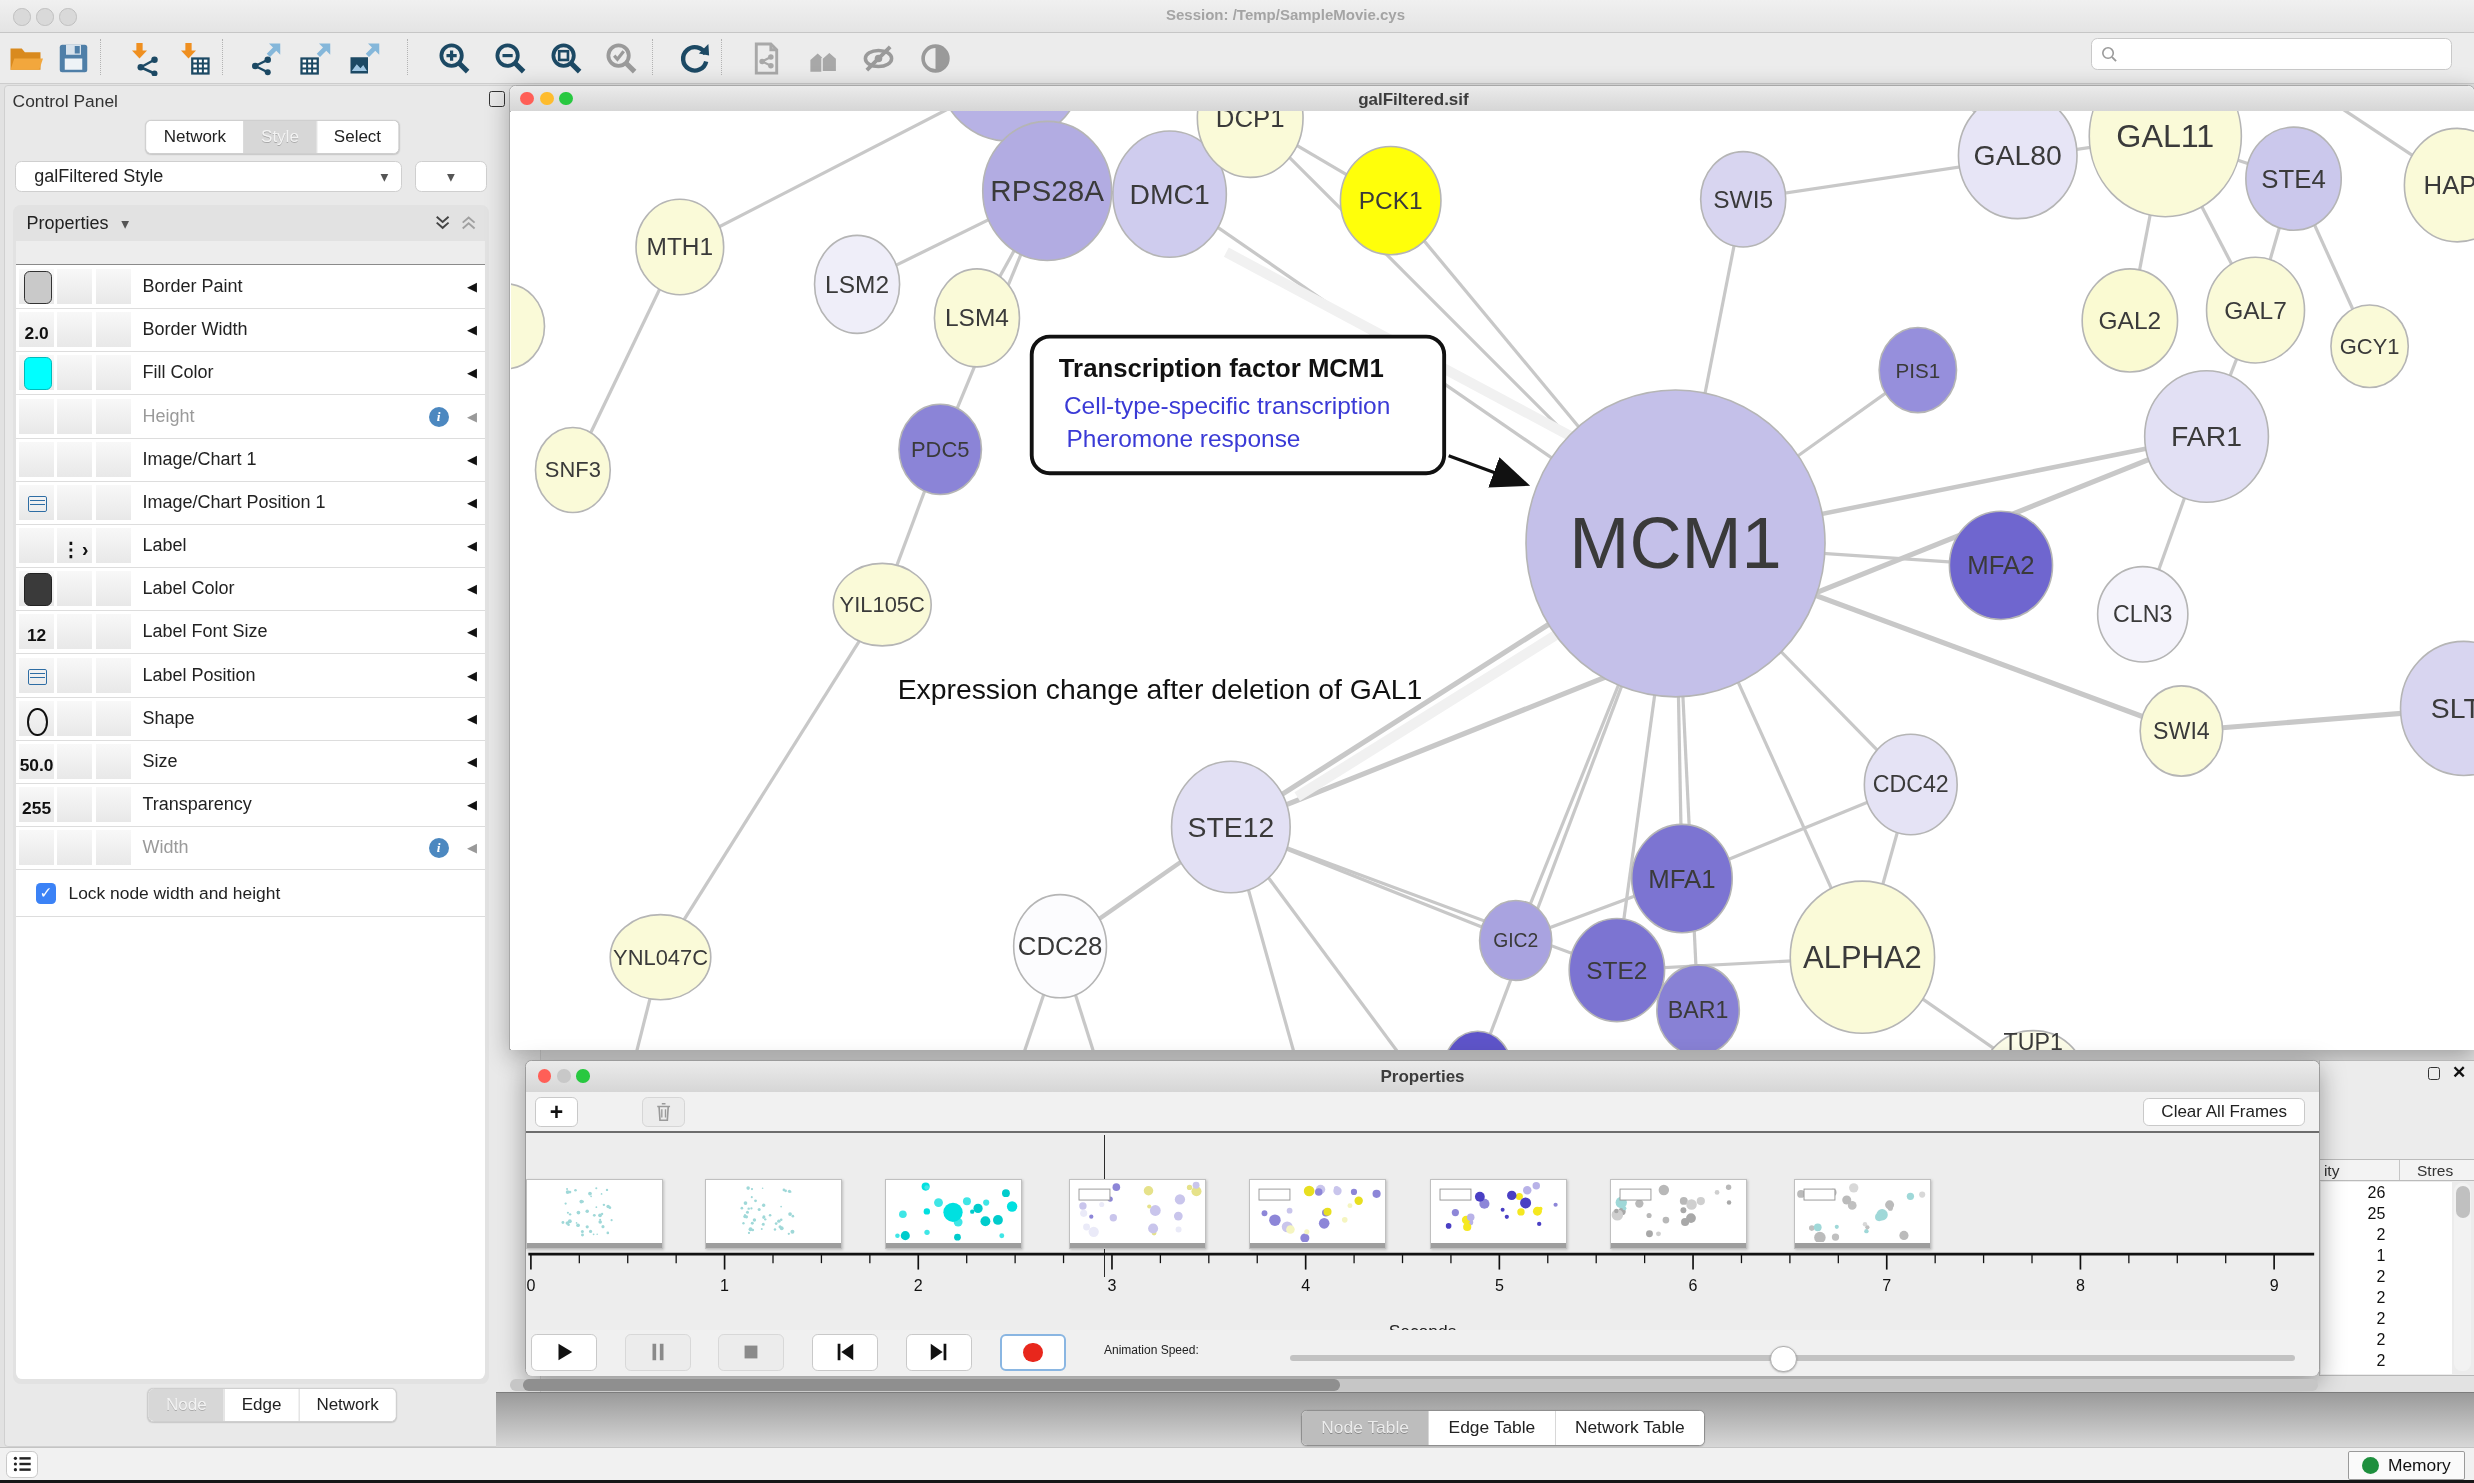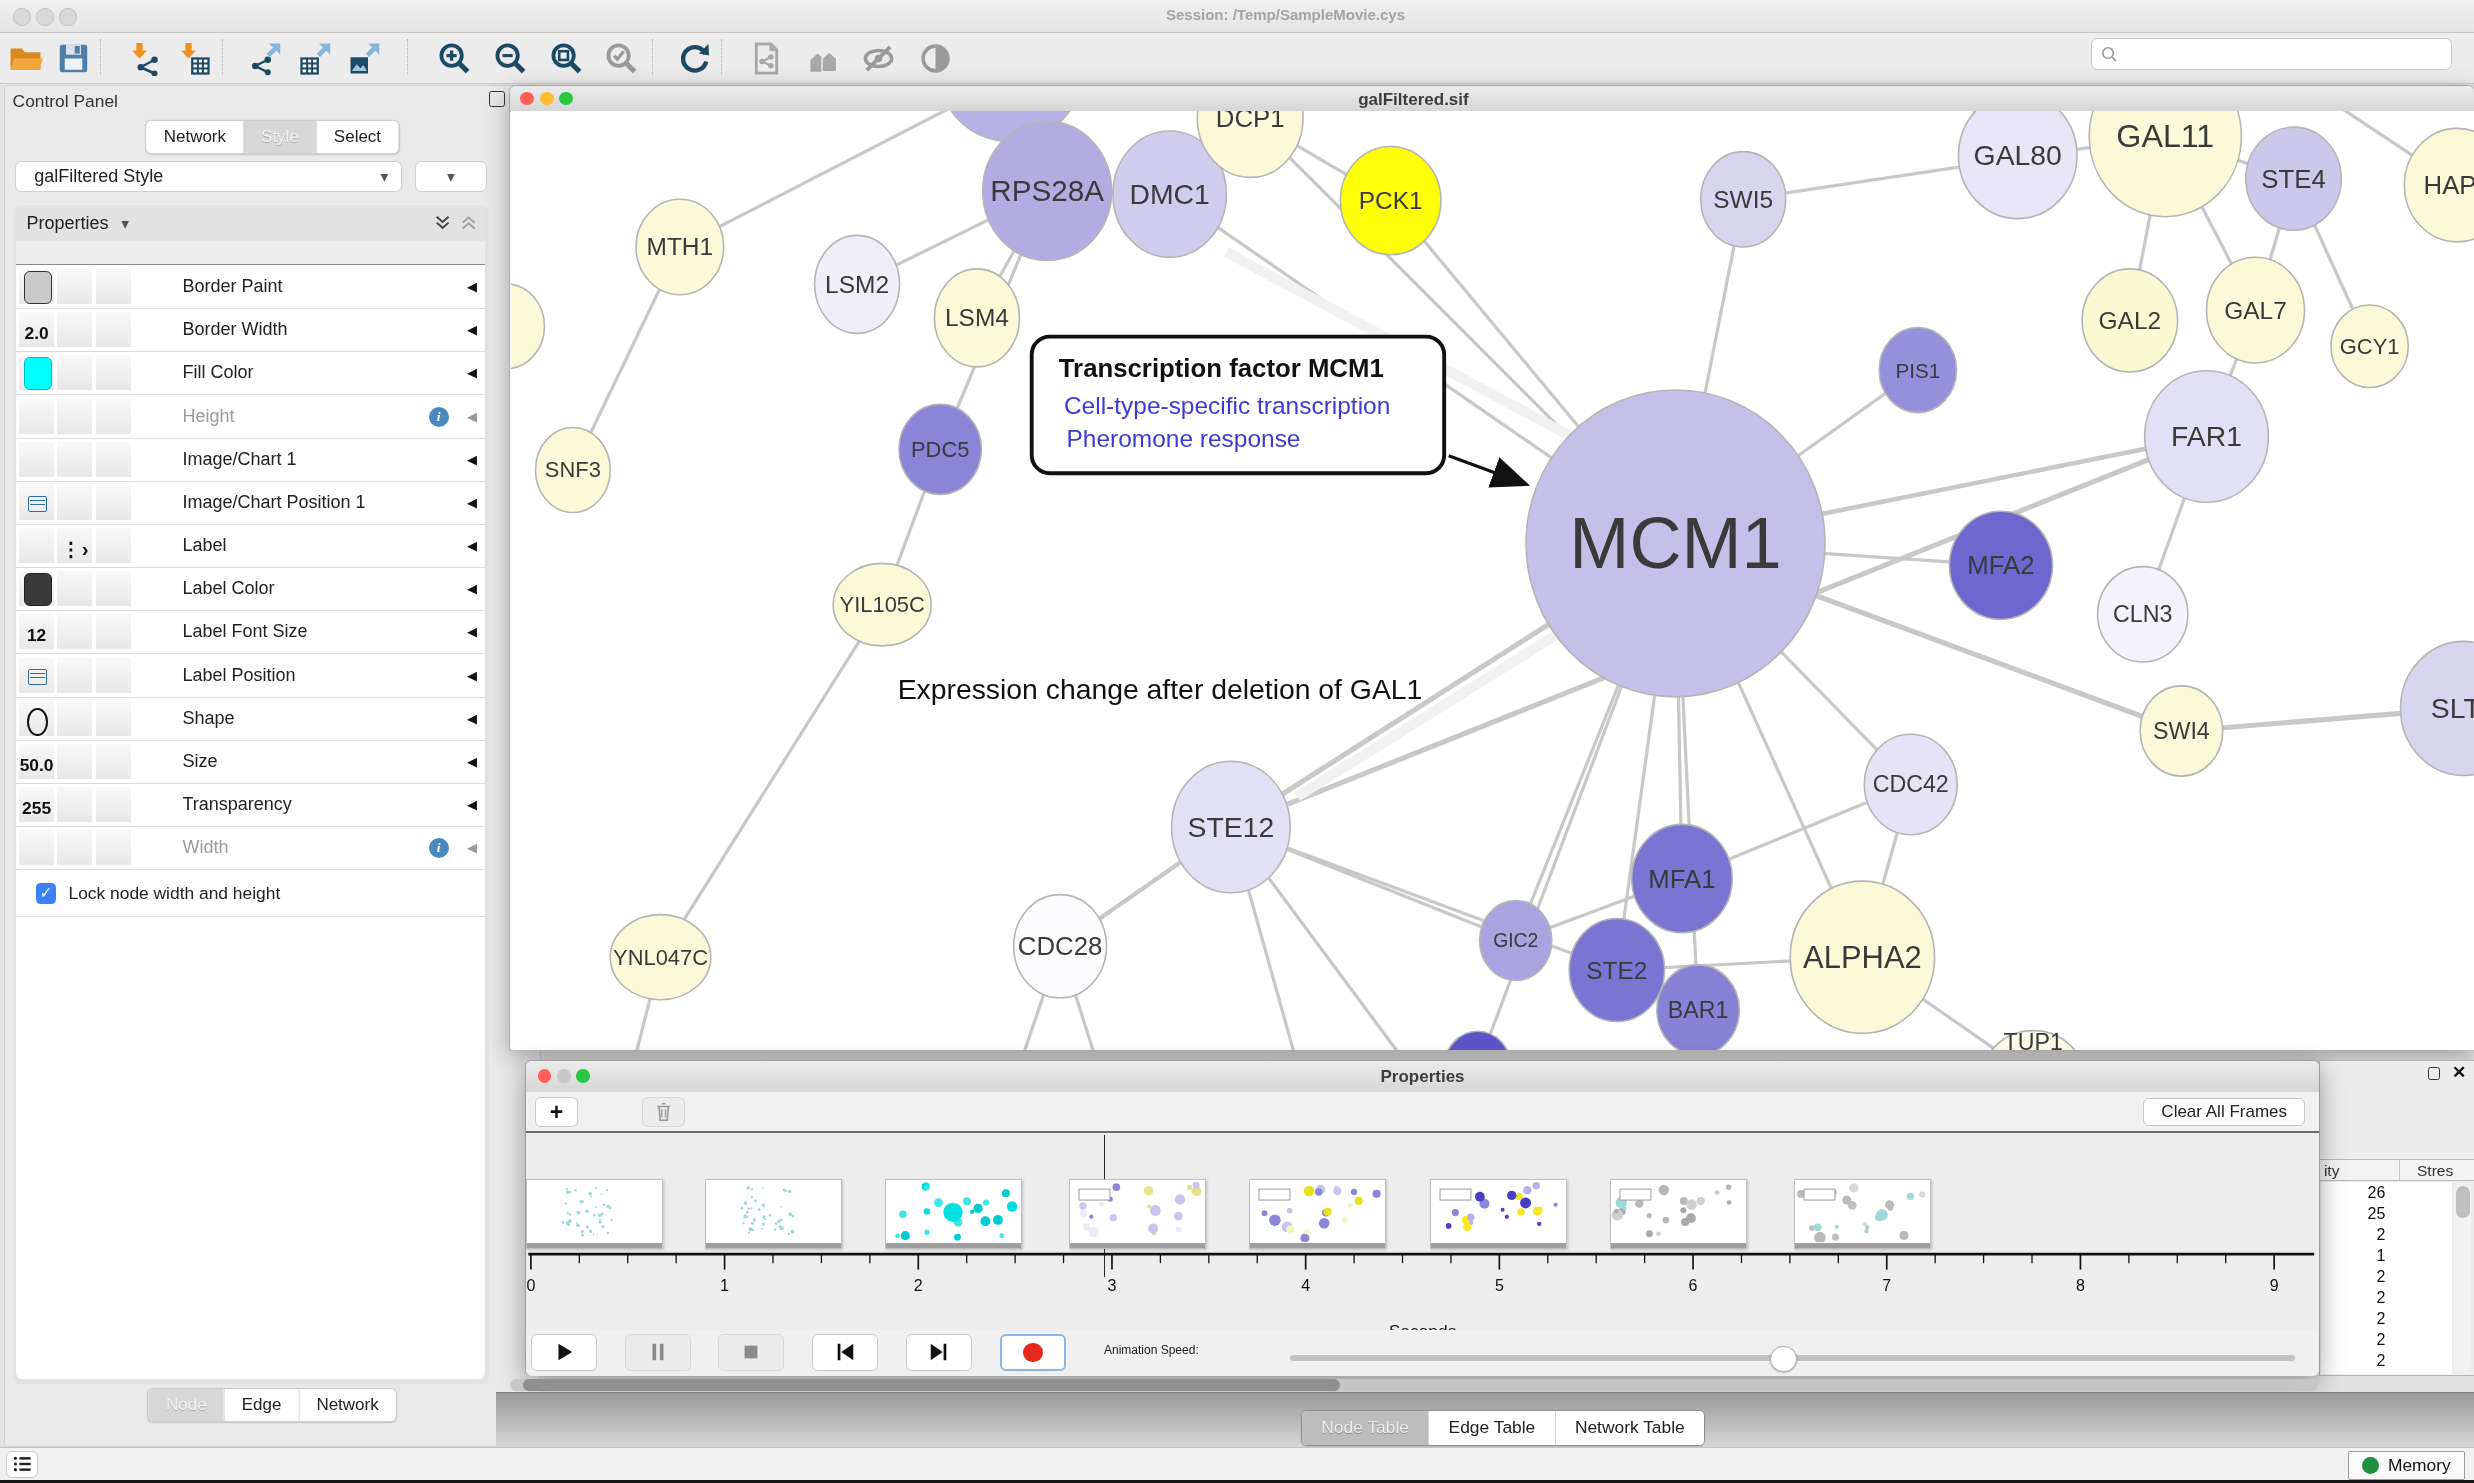--- a/index.html
+++ b/index.html
@@ -44,21 +44,21 @@
     border-radius:7.7px;}
   .props-header{position:absolute;left:14px;top:7.7px;font-size:18px;color:#222;}
   .props-chevrons{position:absolute;right:10.3px;top:7.7px;display:flex;gap:6.4px;}
   .props-cols{position:absolute;left:3.9px;top:36px;right:3.9px;height:23px;background:#ededed;
     font-weight:700;font-size:14px;color:#222;}
   .props-cols span{position:absolute;top:3.2px;margin-top:27px;}
   .prop-rows{position:absolute;left:3.9px;top:59px;right:3.9px;bottom:5.2px;background:#fff;
     border-top:1.9px solid #8a8a8a;border-radius:0 0 6.4px 6.4px;overflow:hidden;}
   .prow{position:absolute;left:0;width:100%;height:43px;border-bottom:0.6px solid #ddd;}
   .pcell{position:absolute;top:3.9px;width:35px;height:35px;background:linear-gradient(#f8f8f8,#e8e8e8);}
-  .plabel{position:absolute;left:126px;top:0;height:43px;line-height:43px;font-size:18px;color:#222;margin-left:40px;}
+  .plabel{position:absolute;left:126px;top:0;height:43px;line-height:43px;font-size:18px;color:#222;}
   .plabel.muted{color:#9a9a9a;}
   .parrow{position:absolute;right:7.7px;top:0;height:43px;line-height:43px;font-size:13px;color:#111;}
   .parrow.muted{color:#999;}
   .pinfo{position:absolute;right:36px;top:11.6px;width:20px;height:20px;border-radius:50%;
     background:#4c88c0;color:#fff;text-align:center;line-height:20px;font-size:13.5px;
     font-family:"Liberation Serif",serif;font-weight:700;font-style:italic;}
   .swatch{position:absolute;left:5.2px;top:2.6px;width:26px;height:31px;border-radius:5.8px;}
   .defnum{position:absolute;left:0;top:0;width:35px;text-align:center;line-height:43px;
     font-size:17.4px;font-weight:700;color:#111;}
   .ellipse-ic{position:absolute;left:8.4px;top:7px;width:17px;height:24.5px;border:2.3px solid #111;border-radius:50%;}

